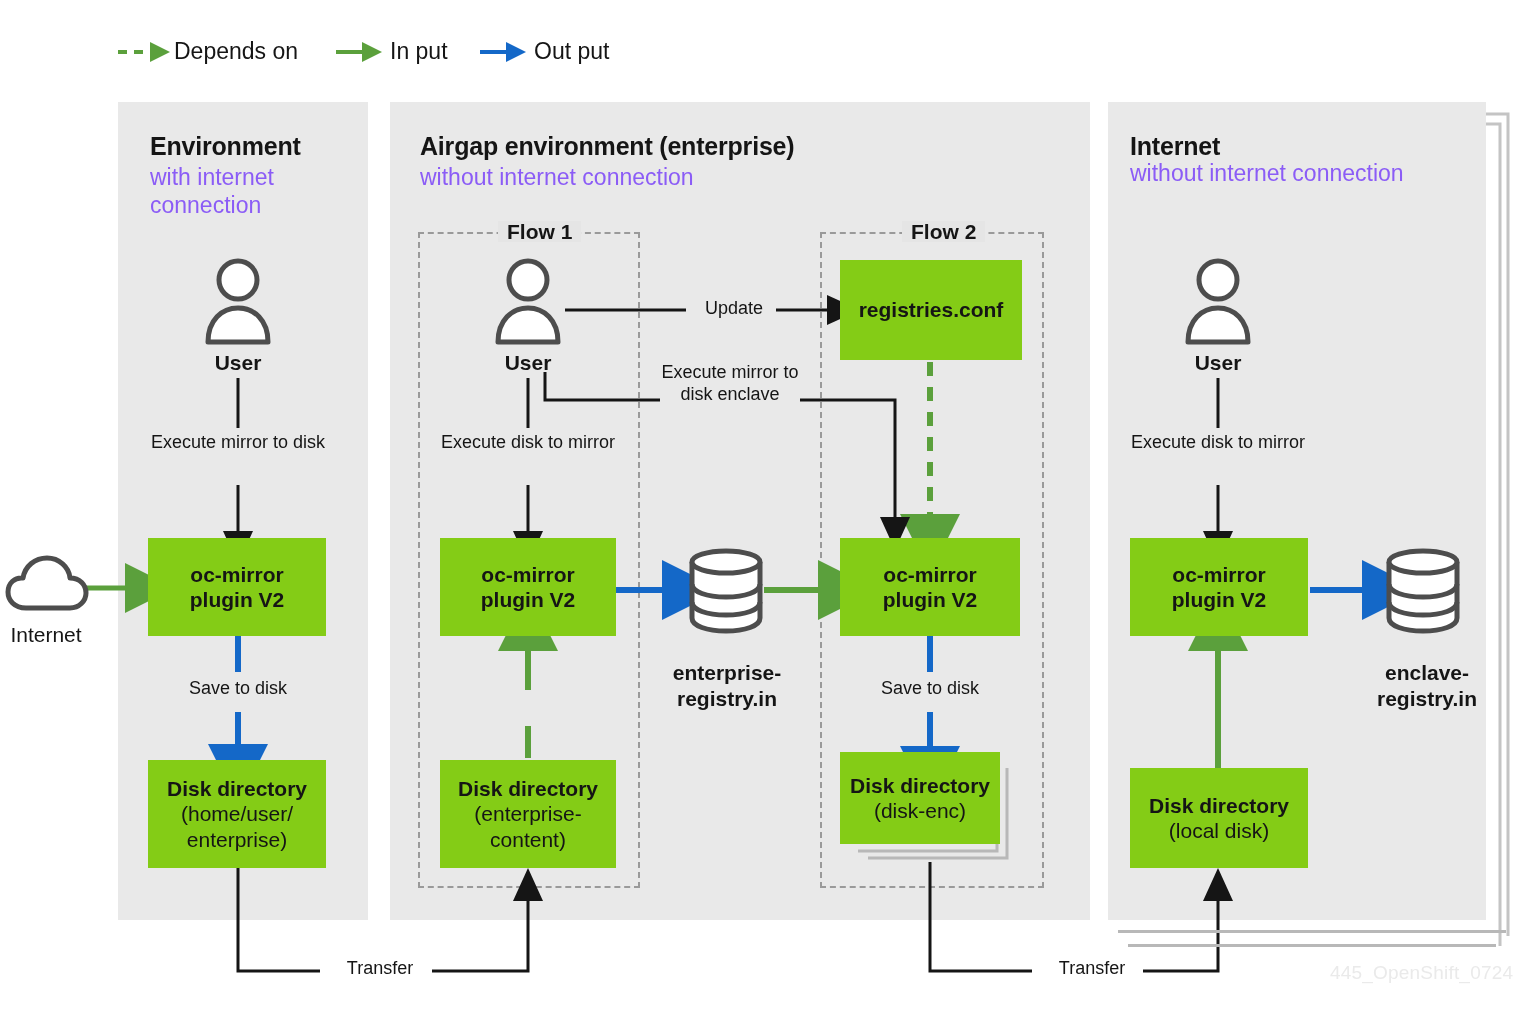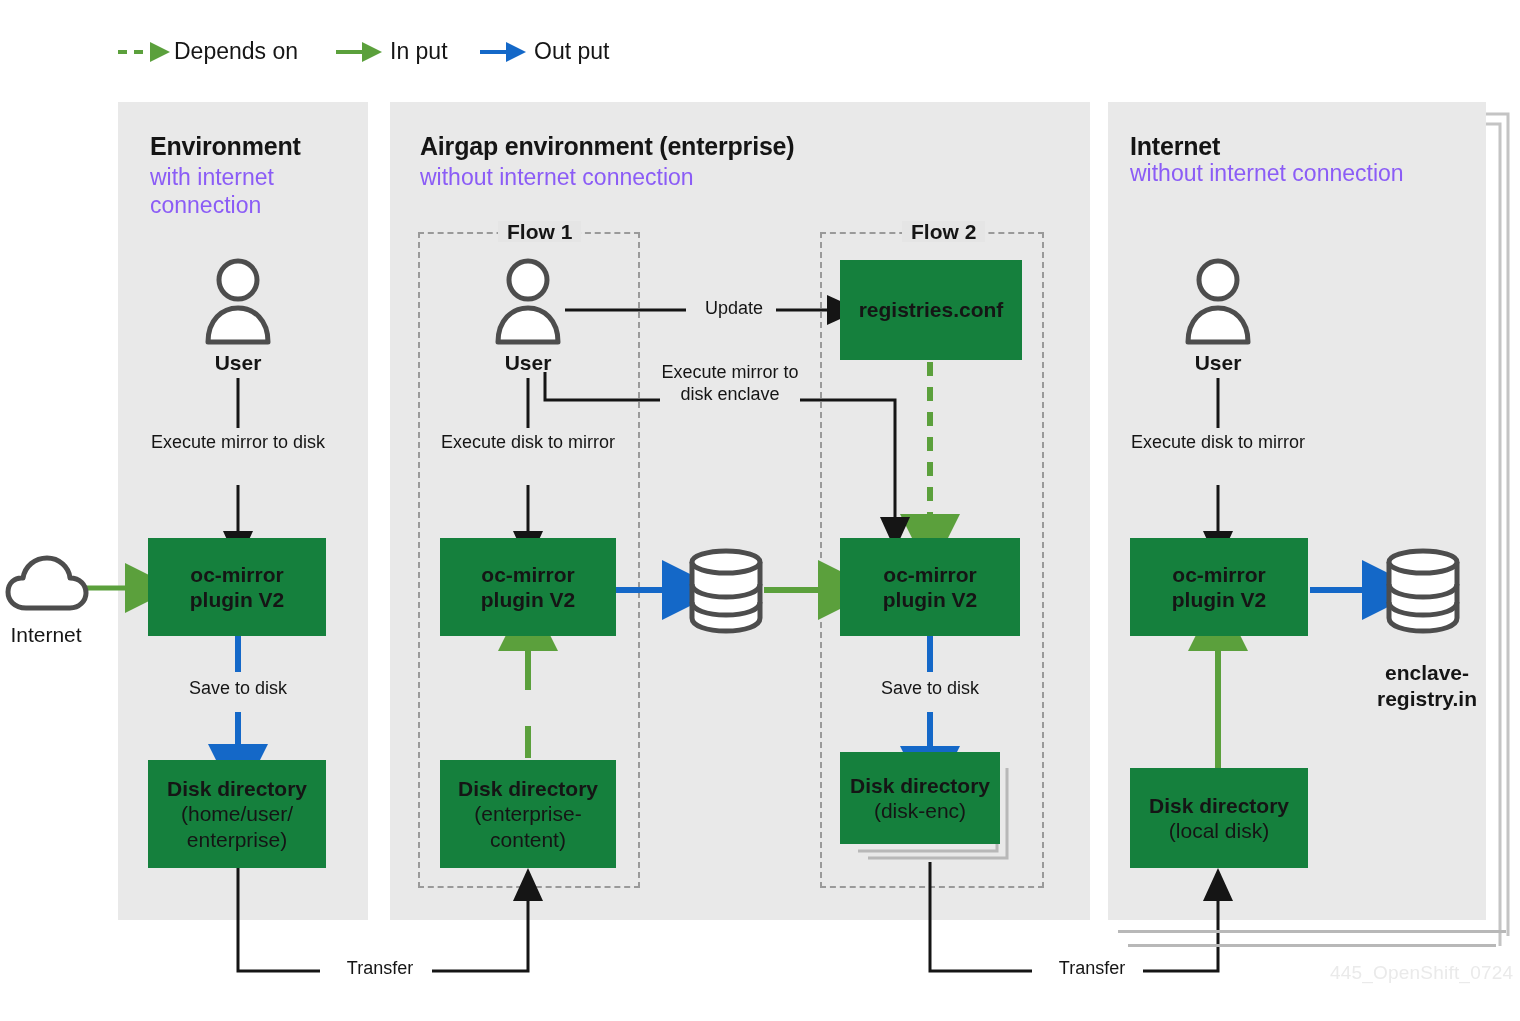--- a/index.html
+++ b/index.html
@@ -7,21 +7,21 @@
        font-family:"Liberation Sans","DejaVu Sans",sans-serif;color:#151515;}
   #stage{position:absolute;left:0;top:0;width:1347px;height:1021px;}
 
   .panel{position:absolute;background:#e9e9e9;}
   .panel-title{position:absolute;font-weight:bold;font-size:25px;color:#151515;line-height:1.22;letter-spacing:-0.2px;}
   .panel-sub{position:absolute;font-size:23px;color:#8b5cf6;line-height:1.26;}
 
   .flowbox{position:absolute;border:2px dashed #9a9a9a;box-sizing:border-box;}
   .flowlabel{position:absolute;font-weight:bold;font-size:21px;color:#151515;background:#e5e5e5;padding:0 9px;line-height:1;}
 
-  .node{position:absolute;background:#15803d;display:flex;flex-direction:column;
+  .node{position:absolute;background:#84cc16;display:flex;flex-direction:column;
         align-items:center;justify-content:center;text-align:center;
         font-size:21px;line-height:1.2;color:#151515;}
   .node .ln{display:block;}
   .node .bold{font-weight:bold;}
 
   .caption{position:absolute;text-align:center;font-size:21px;line-height:1.22;color:#151515;}
   .caption.bold{font-weight:bold;}
   .edgelabel{position:absolute;text-align:center;font-size:18px;line-height:1.22;color:#151515;}
 
   svg{position:absolute;left:0;top:0;width:1520px;height:1021px;overflow:visible;}
@@ -221,20 +221,24 @@
       <path d="M6 36 C6 44 21 49 40 49 C59 49 74 44 74 36" fill="none" stroke="#4d4d4d" stroke-width="5"></path>
       <path d="M6 54 C6 62 21 67 40 67 C59 67 74 62 74 54" fill="none" stroke="#4d4d4d" stroke-width="5"></path>
     </svg>
   </div>
 
   <div class="caption" style="left:0px;top:622px;width:92px;">Internet</div>
   <div class="caption bold" style="left:188px;top:350px;width:100px;">User</div>
   <div class="caption bold" style="left:478px;top:350px;width:100px;">User</div>
   <div class="caption bold" style="left:1168px;top:350px;width:100px;">User</div>
 
+  <div class="caption bold" style="left:656px;top:660px;width:142px;">
+    <span class="ln">enterprise-</span>
+    <span class="ln">registry.in</span>
+  </div>
   <div class="caption bold" style="left:1356px;top:660px;width:142px;">
     <span class="ln">enclave-</span>
     <span class="ln">registry.in</span>
   </div>
 
   <div class="node" style="left:148px;top:538px;width:178px;height:98px;">
     <span class="ln bold">oc-mirror</span>
     <span class="ln bold">plugin V2</span>
   </div>
 

